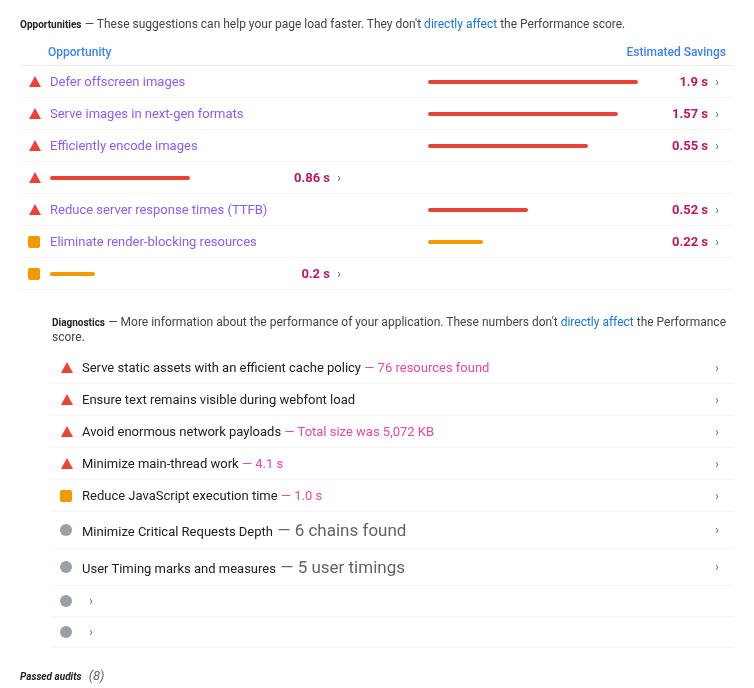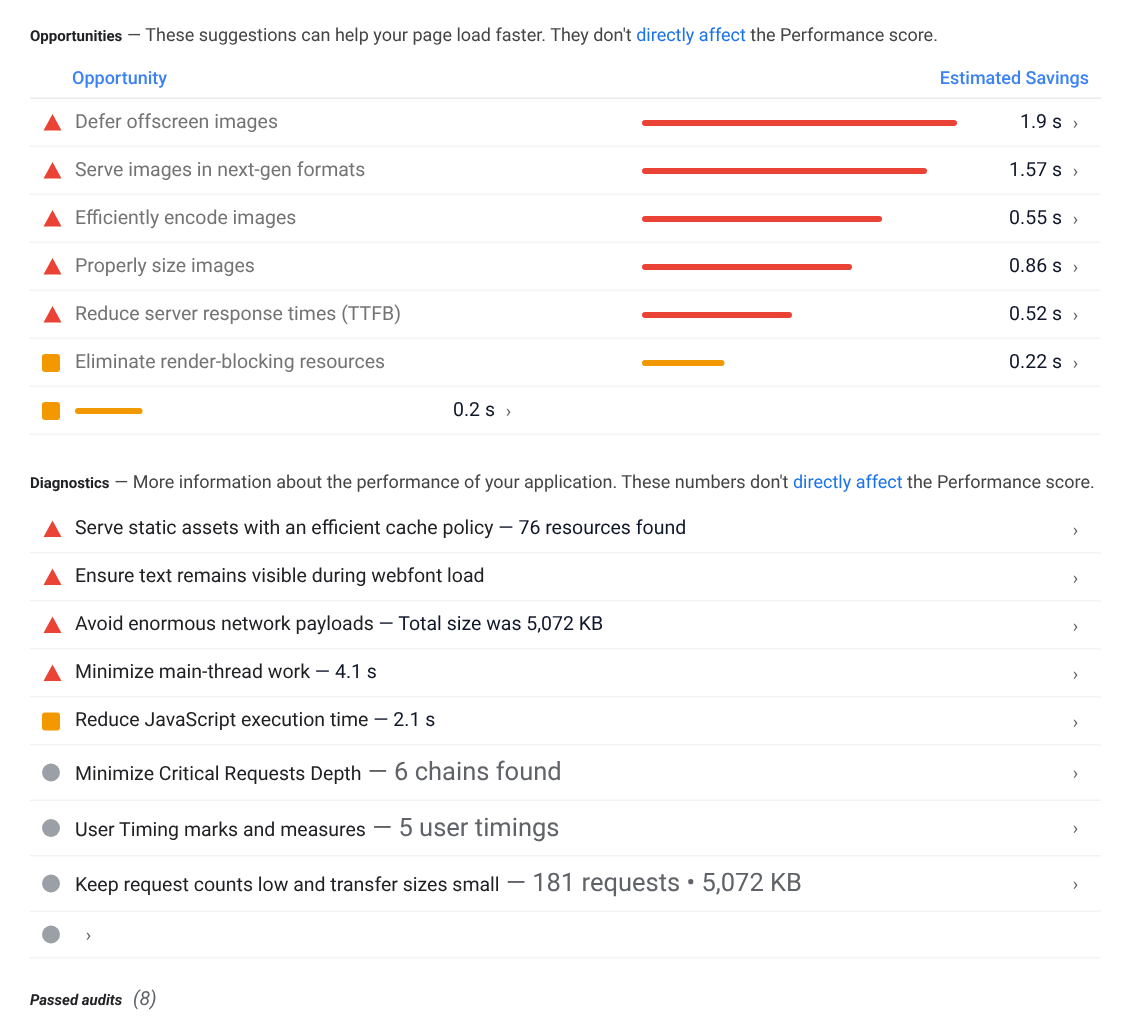--- a/index.html
+++ b/index.html
@@ -63,69 +63,71 @@
       width: 12px;
       height: 12px;
       border-radius: 50%;
       flex-shrink: 0;
       margin-right: 10px;
     }
 
     .opp-name {
       flex: 1;
       font-size: 13px;
-      color: #737373;
+      color: #8b5cf6;
     }
 
     .bar-container {
       width: 220px;
       display: flex;
       align-items: center;
       margin-right: 8px;
     }
     .bar {
       height: 4px;
       border-radius: 2px;
     }
     .bar-red { background: #ea4335; }
     .bar-orange { background: #f29900; }
 
     .savings {
       width: 52px;
       text-align: right;
       font-size: 13px;
-      color: #0f172a;
+      color: #be185d;
       white-space: nowrap;
+      font-weight: bold;
     }
 
     .chevron {
       width: 18px;
       text-align: center;
       color: #5f6368;
       font-size: 12px;
     }
 
     .diagnostics-section {
       margin-top: 24px;
+      margin-left: 32px;
     }
 
     .diag-row {
       display: flex;
       align-items: center;
       padding: 8px 8px 8px 8px;
       border-bottom: 1px solid #f1f3f4;
       cursor: pointer;
     }
     .diag-name {
       flex: 1;
       font-size: 13px;
       color: #202124;
     }
     .diag-detail {
-      color: #0f172a;
+      color: #ec4899;
       font-size: 13px;
     }
     .diag-detail-gray {
       color: #5f6368;
       font-size: 17px;
     }
 
     .passed-audits {
       margin-top: 20px;
       font-style: italic;
@@ -177,21 +179,20 @@
     <div class="bar-container">
       <div class="bar bar-red" style="width:160px;"></div>
     </div>
     <span class="savings">0.55 s</span>
     <span class="chevron">›</span>
   </div>
     <div class="opportunity-row">
     <svg class="icon-triangle" viewBox="0 0 14 14" fill="none" xmlns="http://www.w3.org/2000/svg">
       <path d="M7 1L13 12H1L7 1Z" fill="#ea4335"></path>
     </svg>
-    <span class="opp-name">Properly size images</span>
     <div class="bar-container">
       <div class="bar bar-red" style="width:140px;"></div>
     </div>
     <span class="savings">0.86 s</span>
     <span class="chevron">›</span>
   </div>
     <div class="opportunity-row">
     <svg class="icon-triangle" viewBox="0 0 14 14" fill="none" xmlns="http://www.w3.org/2000/svg">
       <path d="M7 1L13 12H1L7 1Z" fill="#ea4335"></path>
     </svg>
@@ -261,43 +262,40 @@
       <path d="M7 1L13 12H1L7 1Z" fill="#ea4335"></path>
     </svg>
     <span class="diag-name">
       Minimize main-thread work<span class="diag-detail"> — 4.1 s</span>
     </span>
     <span class="chevron">›</span>
   </div>
       <div class="diag-row">
     <div class="icon-square" style="background:#f29900; border-radius:2px; margin-right:10px;"></div>
     <span class="diag-name">
-      Reduce JavaScript execution time<span class="diag-detail"> — 2.1 s</span>
+      Reduce JavaScript execution time<span class="diag-detail"> — 1.0 s</span>
     </span>
     <span class="chevron">›</span>
   </div>
       <div class="diag-row">
     <div class="icon-circle" style="background:#9aa0a6; margin-right:10px;"></div>
     <span class="diag-name">
       Minimize Critical Requests Depth<span class="diag-detail-gray"> — 6 chains found</span>
     </span>
     <span class="chevron">›</span>
   </div>
       <div class="diag-row">
     <div class="icon-circle" style="background:#9aa0a6; margin-right:10px;"></div>
     <span class="diag-name">
       User Timing marks and measures<span class="diag-detail-gray"> — 5 user timings</span>
     </span>
     <span class="chevron">›</span>
   </div>
       <div class="diag-row">
     <div class="icon-circle" style="background:#9aa0a6; margin-right:10px;"></div>
-    <span class="diag-name">
-      Keep request counts low and transfer sizes small<span class="diag-detail-gray"> — 181 requests • 5,072 KB</span>
-    </span>
     <span class="chevron">›</span>
   </div>
       <div class="diag-row">
     <div class="icon-circle" style="background:#9aa0a6; margin-right:10px;"></div>
     <span class="chevron">›</span>
   </div>
     </div>
 </div>
 
 <div class="passed-audits">

